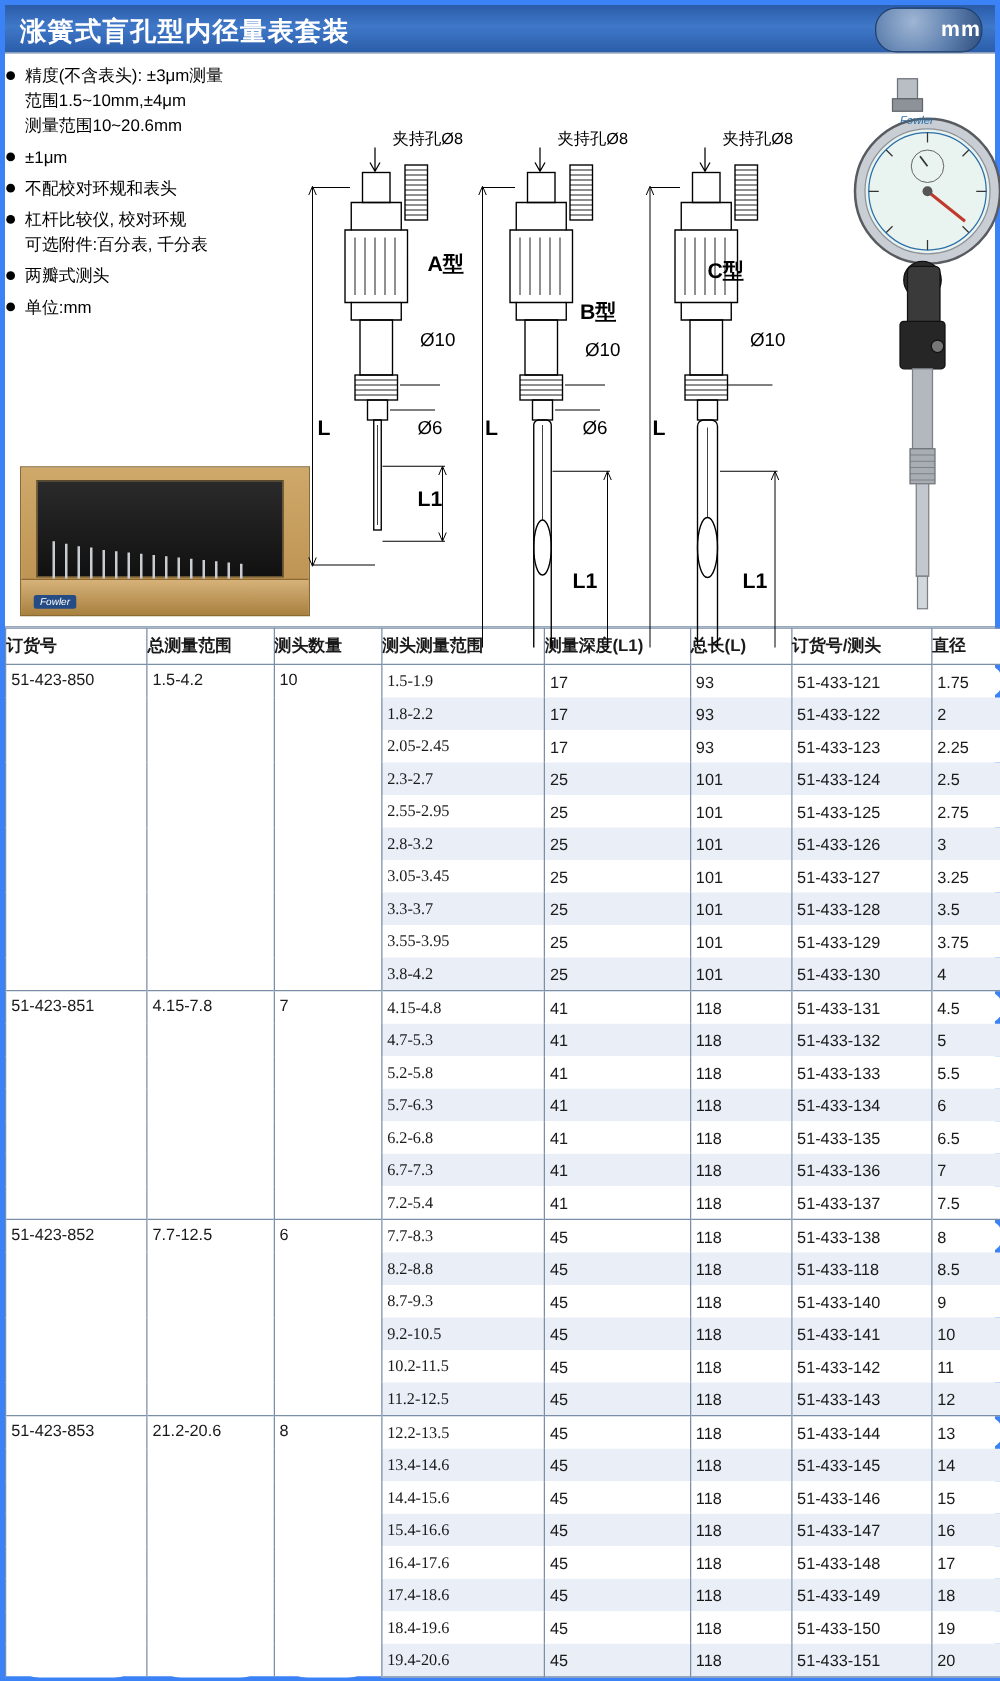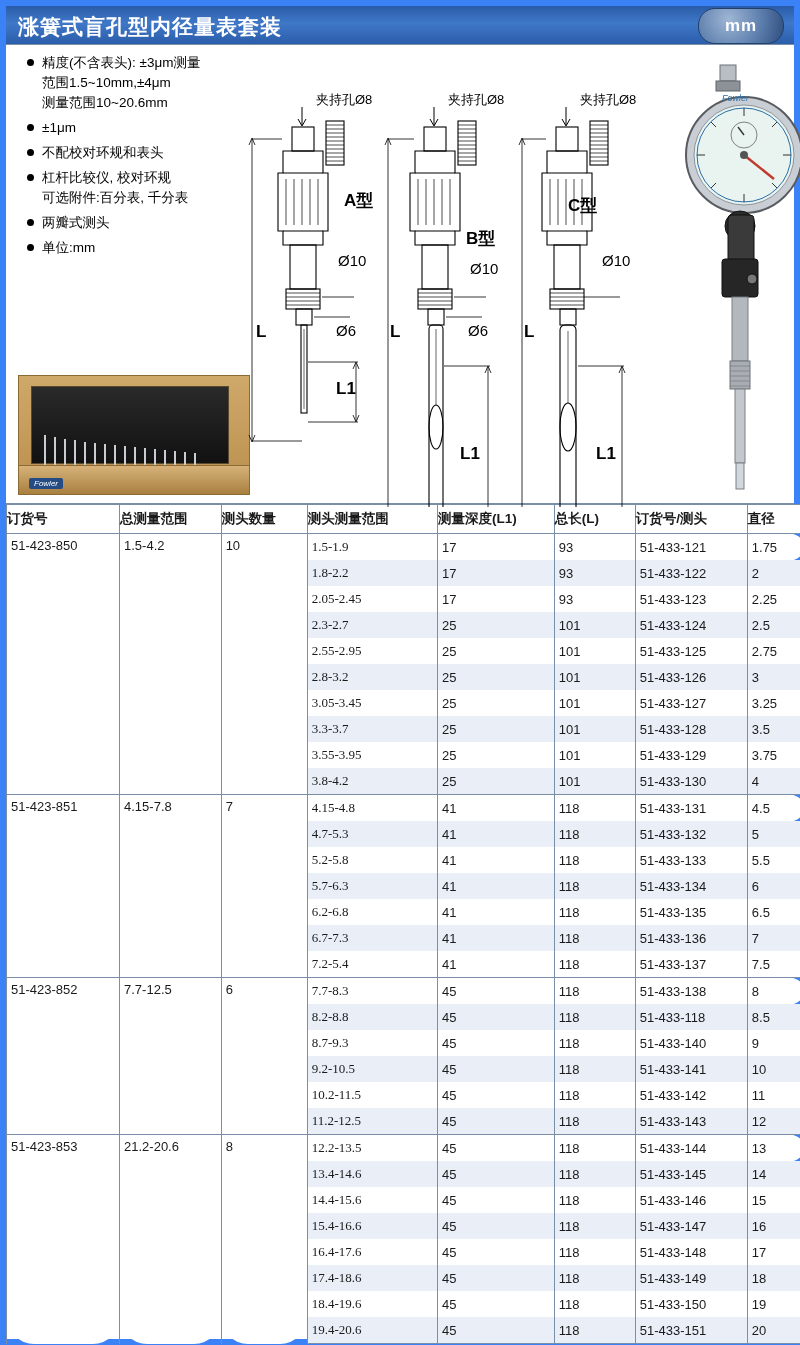--- a/index.html
+++ b/index.html
@@ -12,21 +12,21 @@
     background: #ffffff;
     font-family: "Liberation Sans", sans-serif;
     color: #1a1a1a;
     overflow: hidden;
   }
   .page {
     position: relative;
     width: 800px;
     height: 1345px;
     box-sizing: border-box;
-    border: 6px solid #3b82f6;
+    border: 4px solid #3b82f6;
   }
 
   
   .header {
     position: relative;
     height: 38px;
     background: linear-gradient(to bottom, #2a5ca8 0%, #3f78c8 45%, #2b5da9 100%);
     border-bottom: 1px solid #7b8ea8;
   }
   .header-title {
@@ -43,36 +43,36 @@
     right: 10px;
     top: 2px;
     width: 84px;
     height: 34px;
     border-radius: 17px;
     background: radial-gradient(circle at 35% 30%, #9fb6d4 0%, #5d7fae 55%, #2d4d7d 100%);
     border: 1px solid #22406c;
     color: #ffffff;
     font-size: 17px;
     font-weight: bold;
-    text-align: center;
+    text-align: right;
     line-height: 34px;
     letter-spacing: 1px;
   }
 
   
   .top-area {
     position: relative;
     height: 458px;
     background: #ffffff;
     border-bottom: 1px solid #7b8ea8;
   }
 
   .spec-list {
     position: absolute;
-    left: 20px;
+    left: 0;
     top: 8px;
     width: 240px;
     font-size: 13.5px;
     line-height: 20px;
     color: #000;
   }
   .spec-item {
     position: relative;
     padding-left: 16px;
     margin-bottom: 5px;
@@ -140,21 +140,21 @@
     font-style: italic;
     background: #244b84;
     padding: 1px 5px;
     border-radius: 2px;
   }
 
   
   .drawings {
     position: absolute;
     left: 232px;
-    top: 4px;
+    top: 17px;
     width: 440px;
     height: 458px;
   }
   .gauge-photo {
     position: absolute;
     left: 672px;
     top: 18px;
     width: 124px;
     height: 430px;
   }

